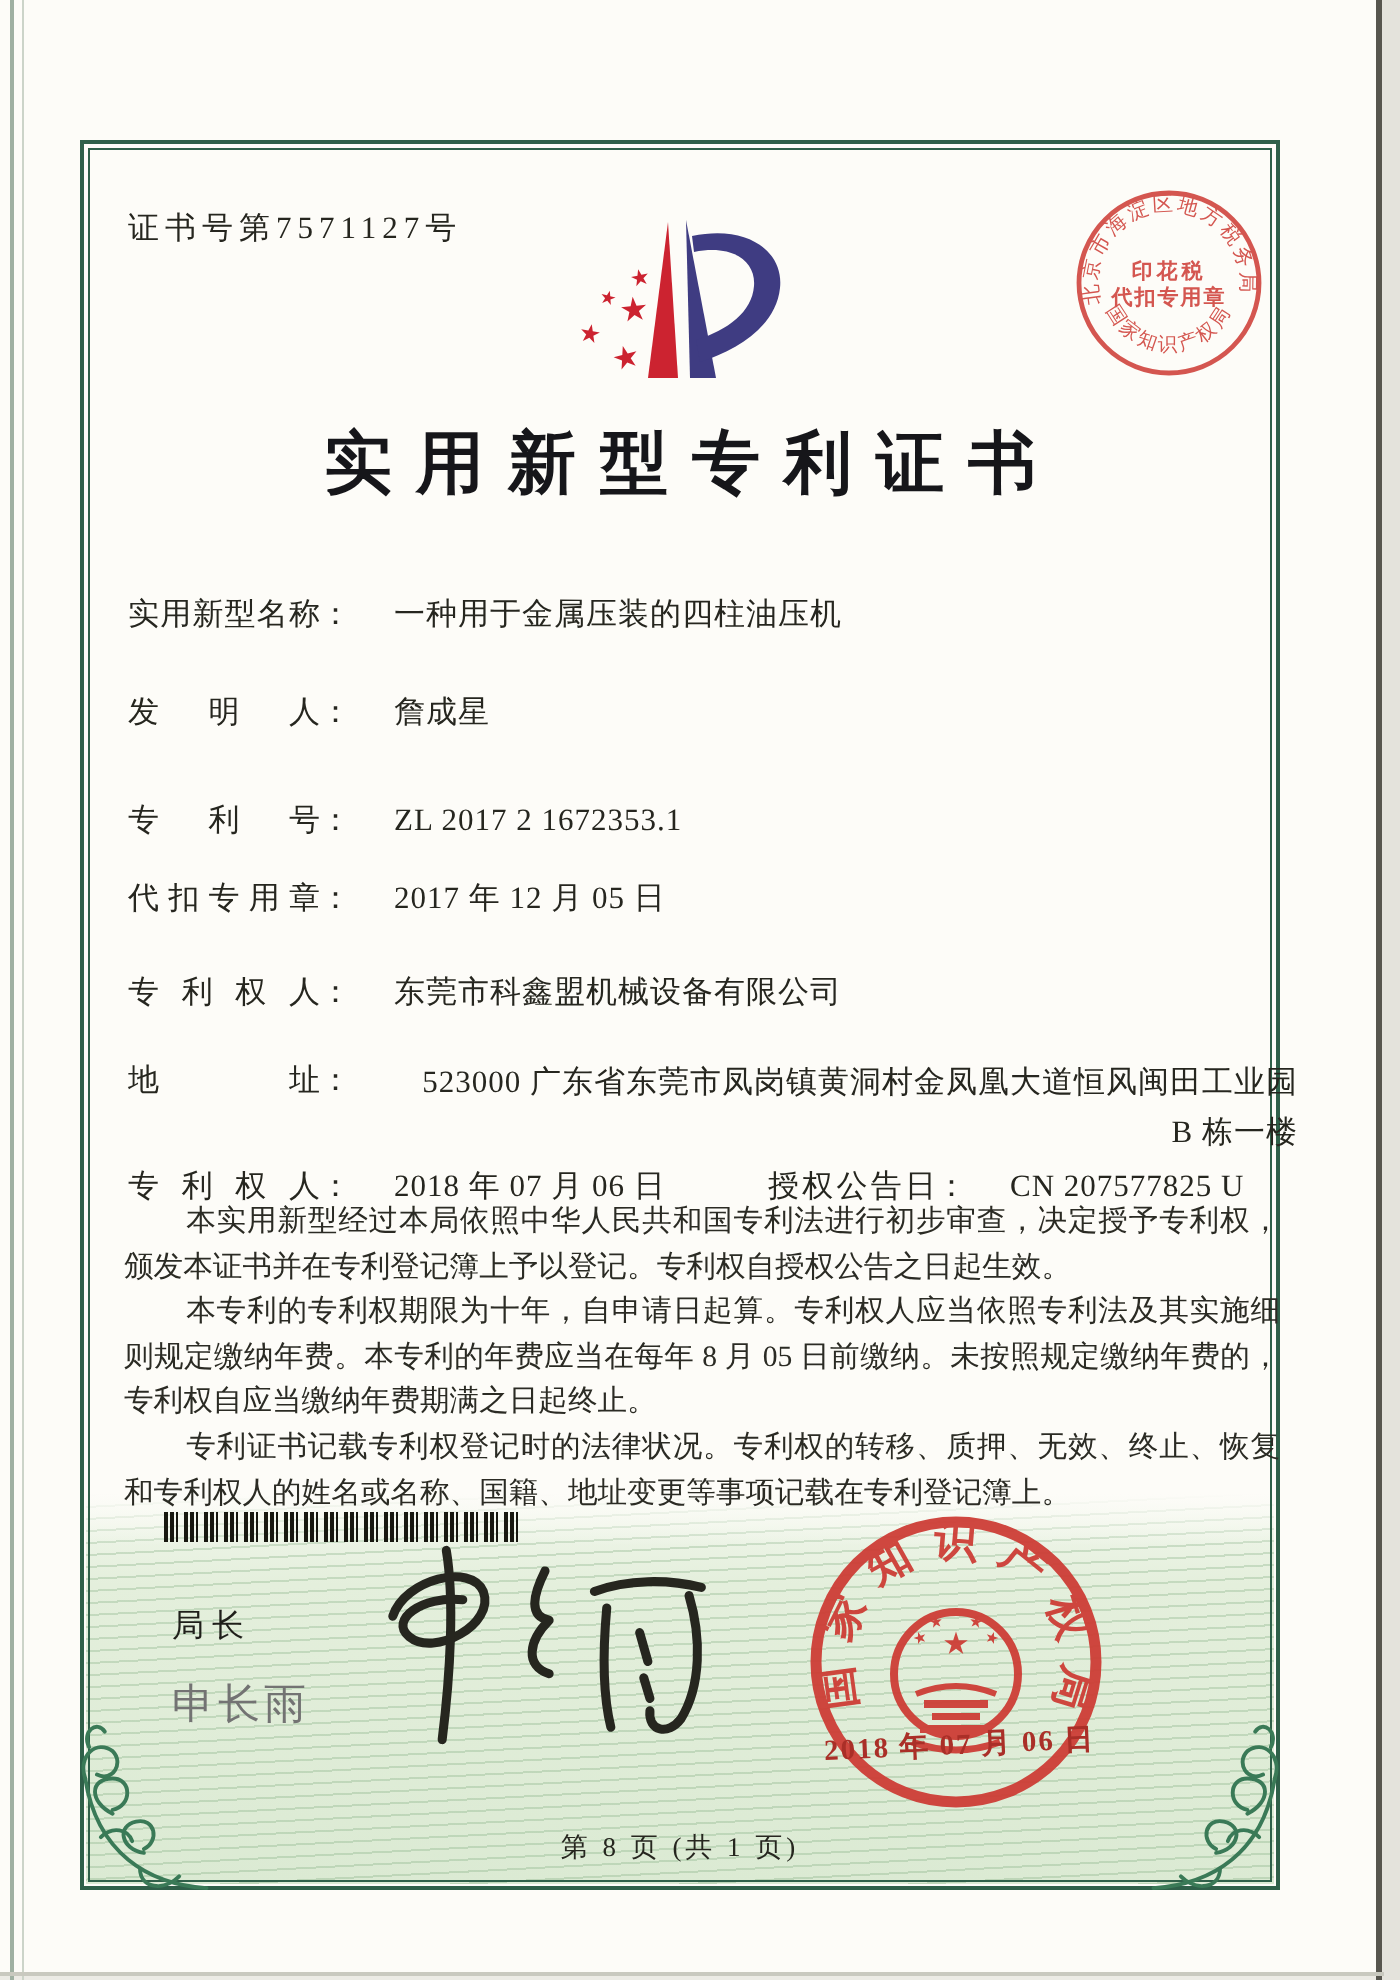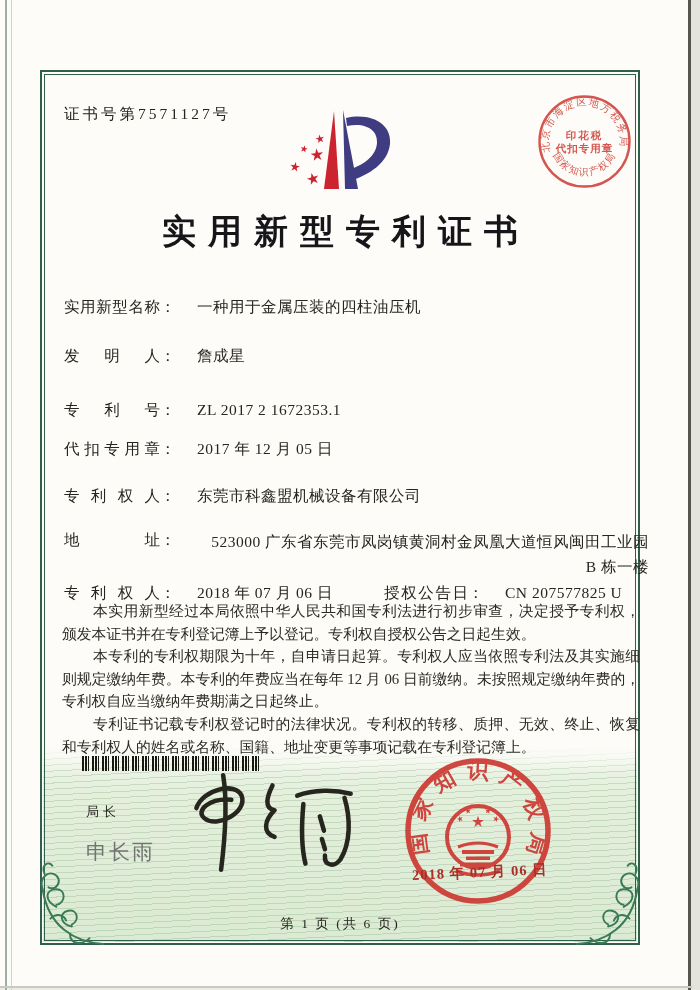--- a/index.html
+++ b/index.html
@@ -45,21 +45,21 @@
   .paras{position:absolute;left:62px;top:600px;width:578px;font-size:14.8px;
     line-height:22.6px;text-align:justify;color:#2b2b24;}
   .paras p{margin:0;text-indent:2.1em;}
 
   .barcode{position:absolute;left:82px;top:756px;width:178px;height:15px;
     background:repeating-linear-gradient(90deg,
       #181810 0 2px,transparent 2px 3px,
       #181810 3px 5px,transparent 5px 6px,
       #181810 6px 7px,transparent 7px 10px);}
 
-  .director-title{position:absolute;left:86px;top:803px;font-size:13px;letter-spacing:4px;color:#1f1f1a;}
+  .director-title{position:absolute;left:86px;top:803px;font-size:16px;letter-spacing:4px;color:#1f1f1a;}
   .director-name{position:absolute;left:86px;top:838px;font-size:21px;letter-spacing:2px;color:#737373;}
   .signature{position:absolute;left:182px;top:768px;width:180px;height:110px;}
   .signature path{stroke:#26261f;stroke-width:4.4;fill:none;stroke-linecap:round;stroke-linejoin:round;}
 
   .office-seal{position:absolute;left:402px;top:755px;width:152px;height:152px;opacity:.93;}
   .office-seal .rd{fill:var(--seal-red,#cd3a33);}
   .office-seal .ln{fill:none;stroke:var(--seal-red,#cd3a33);}
   .seal-date{position:absolute;left:412px;top:863px;font-size:14.5px;font-weight:bold;
     color:#aa2f28;letter-spacing:1px;transform:rotate(-2.5deg);}
 
@@ -168,21 +168,21 @@
   </div>
   <div class="row" style="top:583px">
     <span class="flabel">专利权人</span><span class="fcolon">：</span><span class="fvalue">2018 年 07 月 06 日</span>
     <span class="grant-right">
       <span class="flabel">授权公告日</span><span class="fcolon">：</span><span class="fvalue">CN 207577825 U</span>
     </span>
   </div>
 
   <div class="paras">
     <p>本实用新型经过本局依照中华人民共和国专利法进行初步审查，决定授予专利权，颁发本证书并在专利登记簿上予以登记。专利权自授权公告之日起生效。</p>
-    <p>本专利的专利权期限为十年，自申请日起算。专利权人应当依照专利法及其实施细则规定缴纳年费。本专利的年费应当在每年 12 月 06 日前缴纳。未按照规定缴纳年费的，专利权自应当缴纳年费期满之日起终止。</p>
+    <p>本专利的专利权期限为十年，自申请日起算。专利权人应当依照专利法及其实施细则规定缴纳年费。本专利的年费应当在每年 8 月 05 日前缴纳。未按照规定缴纳年费的，专利权自应当缴纳年费期满之日起终止。</p>
     <p>专利证书记载专利权登记时的法律状况。专利权的转移、质押、无效、终止、恢复和专利权人的姓名或名称、国籍、地址变更等事项记载在专利登记簿上。</p>
   </div>
 
   <div class="barcode"></div>
 
   <div class="director-title">局长</div>
   <div class="director-name">申长雨</div>
 
   <svg class="signature" viewBox="0 0 175 105">
     <path d="M14,38 C20,20 52,12 58,26 C64,42 34,58 22,48 C12,40 28,28 48,30"></path>
@@ -214,18 +214,18 @@
       </g>
       <path d="M56,92 Q76,84 96,92" class="ln" style="stroke-width:3"></path>
       <rect x="60" y="95" width="32" height="4" class="rd"></rect>
       <rect x="64" y="101.5" width="24" height="3.5" class="rd"></rect>
       <rect x="58" y="107.5" width="36" height="4" class="rd"></rect>
       <path d="M54,116 Q76,124 98,116" class="ln" style="stroke-width:3.5"></path>
     </g>
   </svg>
   <div class="seal-date">2018 年 07 月 06 日</div>
 
-  <div class="footer">第 1 页 (共 6 页)</div>
+  <div class="footer">第 8 页 (共 1 页)</div>
 
   <div class="edge-right"></div>
   <div class="edge-fade"></div>
   <div class="edge-bottom"></div>
 </div>
 
 </body></html>

